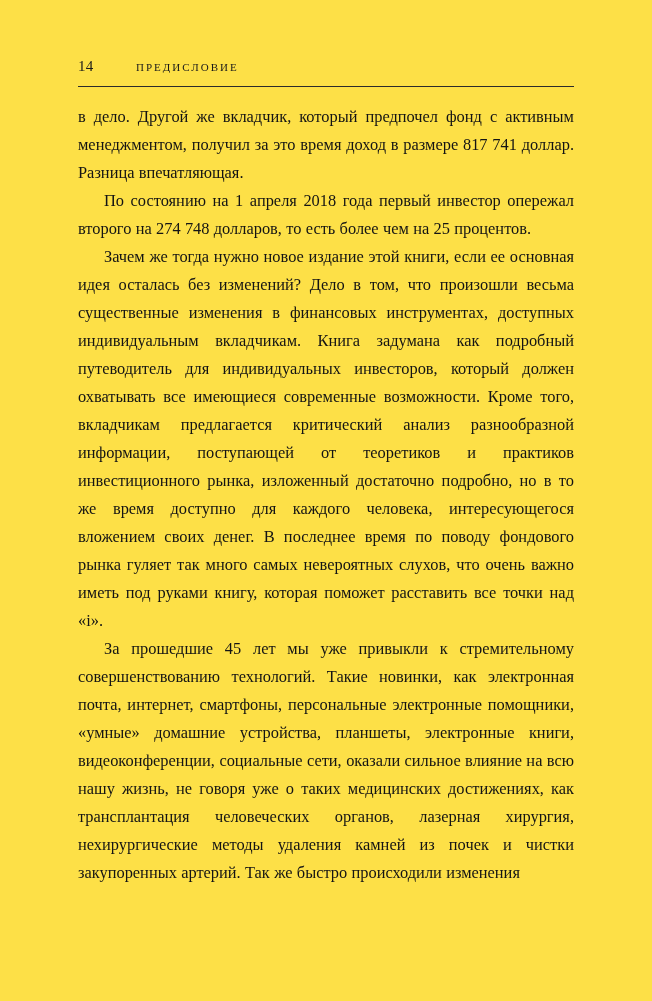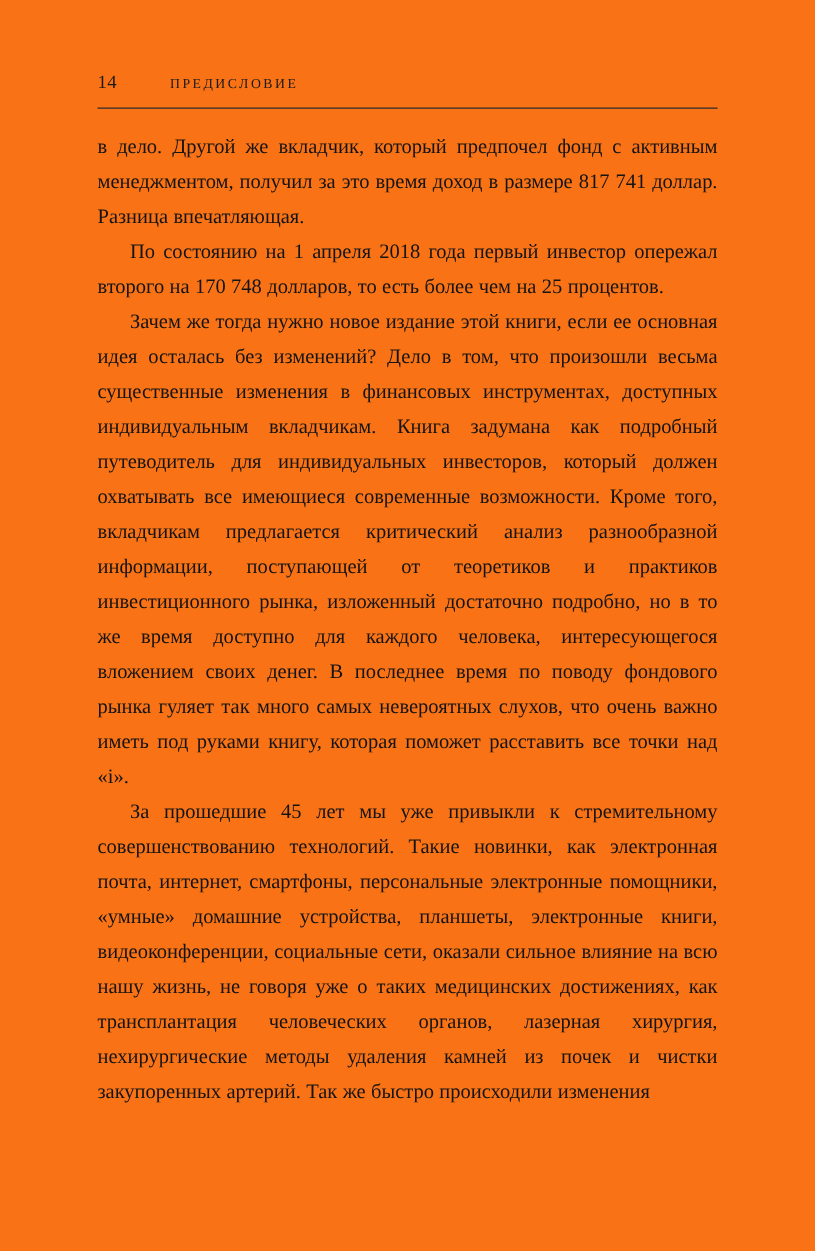--- a/index.html
+++ b/index.html
@@ -13,21 +13,21 @@
     overflow: hidden;
     font-family: "Liberation Serif", serif;
     color: #111111;
   }
   .page {
     position: relative;
     width: 652px;
     height: 1001px;
     box-sizing: border-box;
     padding: 58px 78px 40px 78px;
-    background: #f97316;
+    background: #fde047;
   }
   .header {
     display: flex;
     align-items: baseline;
     height: 22px;
     margin-bottom: 6px;
   }
   .folio {
     font-size: 15px;
     letter-spacing: 0.2px;
@@ -69,18 +69,18 @@
 
   <div class="header">
     <span class="folio">14</span>
     <span class="running-title">ПРЕДИСЛОВИЕ</span>
   </div>
 
   <hr class="rule">
 
   <div class="body-text">
     <p class="no-indent">в дело. Другой же вкладчик, который предпочел фонд с активным менеджментом, получил за это время доход в размере 817 741 доллар. Разница впечатляющая.</p>
-    <p>По состоянию на 1 апреля 2018 года первый инвестор опережал второго на 170 748 долларов, то есть более чем на 25 процентов.</p>
+    <p>По состоянию на 1 апреля 2018 года первый инвестор опережал второго на 274 748 долларов, то есть более чем на 25 процентов.</p>
     <p>Зачем же тогда нужно новое издание этой книги, если ее основная идея осталась без изменений? Дело в том, что произошли весьма существенные изменения в финансовых инструментах, доступных индивидуальным вкладчикам. Книга задумана как подробный путеводитель для индивидуальных инвесторов, который должен охватывать все имеющиеся современные возможности. Кроме того, вкладчикам предлагается критический анализ разнообразной информации, поступающей от теоретиков и практиков инвестиционного рынка, изложенный достаточно подробно, но в то же время доступно для каждого человека, интересующегося вложением своих денег. В последнее время по поводу фондового рынка гуляет так много самых невероятных слухов, что очень важно иметь под руками книгу, которая поможет расставить все точки над «i».</p>
     <p>За прошедшие 45 лет мы уже привыкли к стремительному совершенствованию технологий. Такие новинки, как электронная почта, интернет, смартфоны, персональные электронные помощники, «умные» домашние устройства, планшеты, электронные книги, видеоконференции, социальные сети, оказали сильное влияние на всю нашу жизнь, не говоря уже о таких медицинских достижениях, как трансплантация человеческих органов, лазерная хирургия, нехирургические методы удаления камней из почек и чистки закупоренных артерий. Так же быстро происходили изменения</p>
   </div>
 
 </div>
 
 </body></html>

